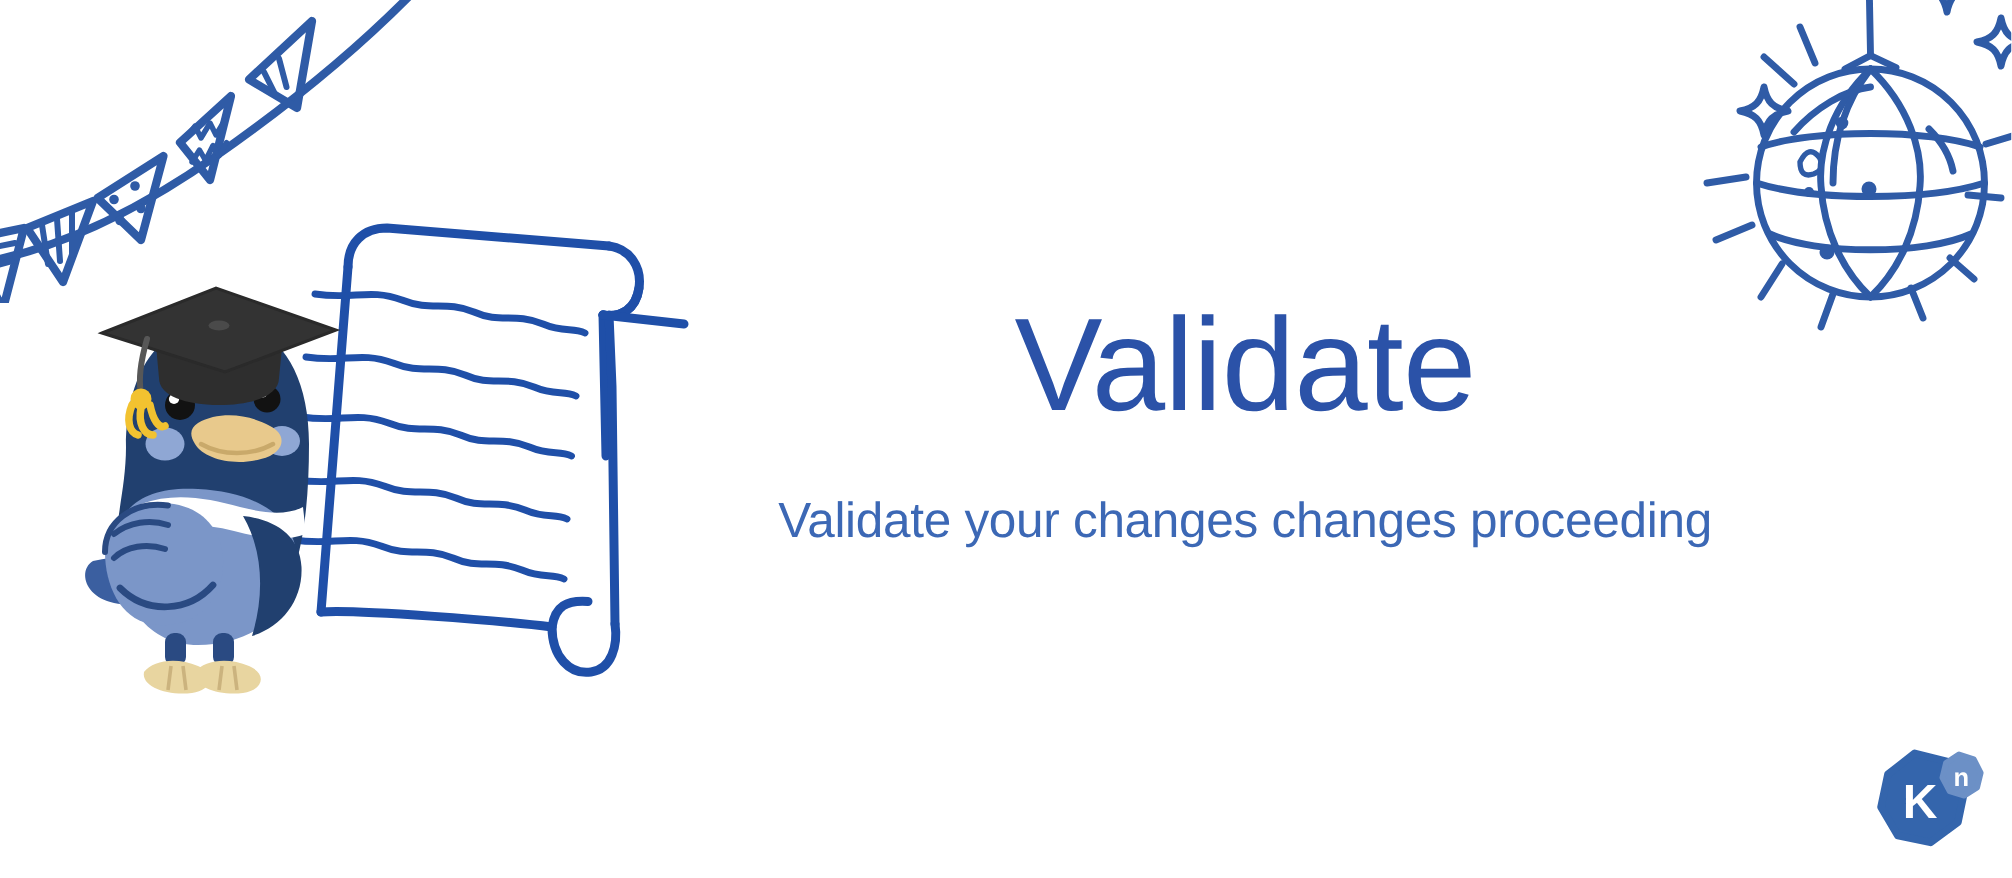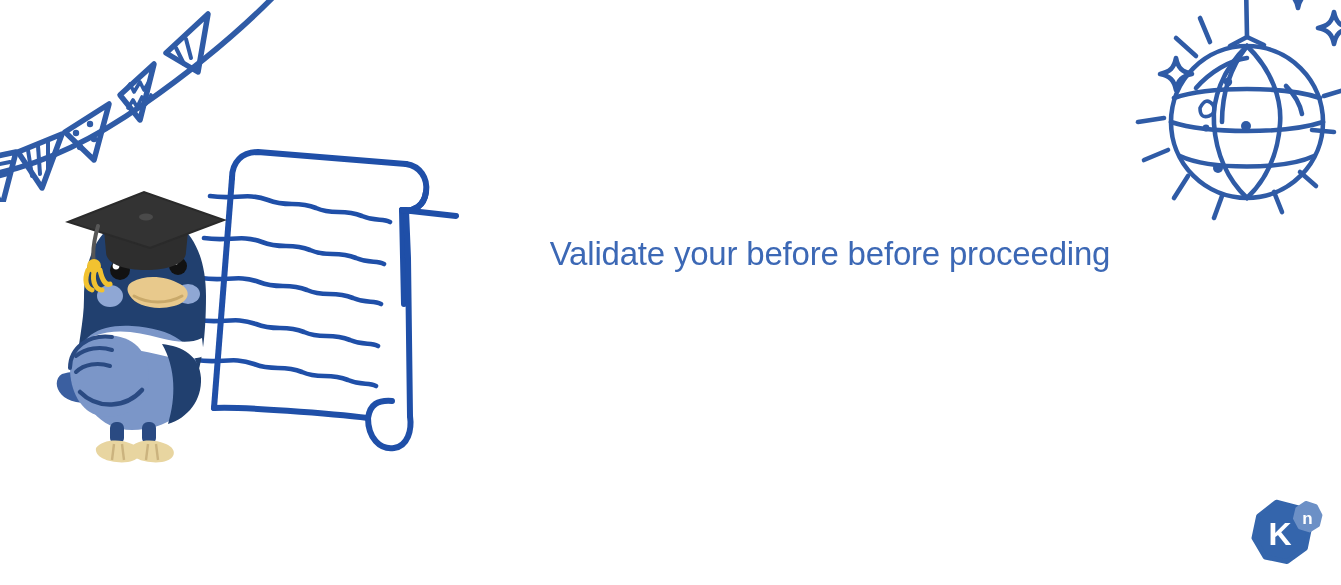--- a/index.html
+++ b/index.html
@@ -220,21 +220,22 @@
       <ellipse cx="92" cy="31" rx="7" ry="3.4" fill="#4A4A4A"></ellipse>
 
       <path d="M44 40 C 40 54, 38 66, 40 76" stroke="#575757" stroke-width="4" fill="none" stroke-linecap="round"></path>
 
       <circle cx="40" cy="80" r="7" fill="#F2C230"></circle>
       <path d="M34 84 C 30 94, 32 102, 38 104 M40 86 C 38 96, 42 104, 48 104 M46 84 C 48 94, 52 100, 56 98" stroke="#F2C230" stroke-width="5" fill="none" stroke-linecap="round"></path>
     </svg>
   </div>
 
   <div id="text-block">
-    <p id="page-subtitle" style="color: rgb(60, 104, 181);">Validate your before before proceeding</p>
+    <h1 id="page-title" style="color: rgb(43, 82, 168);">Validate</h1>
+    <p id="page-subtitle" style="color: rgb(60, 104, 181);">Validate your changes changes proceeding</p>
   </div>
 
   <div id="brand-logo">
     <svg width="74" height="70" viewBox="0 0 74 70" xmlns="http://www.w3.org/2000/svg">
 
       <path d="M27.5 3.2 L49.5 8.8 L60.8 27.5 L56.3 49.2 L38.0 62.6 L16.2 58.0 L5.0 39.0 L9.6 17.2 Z" fill="#3465AC" stroke="#3465AC" stroke-width="5" stroke-linejoin="round"></path>
 
       <path d="M57.0 4.0 L66.8 7.2 L71.4 16.2 L69.0 26.0 L60.6 31.4 L50.8 28.4 L46.0 19.4 L48.4 9.6 Z" fill="#6C90C6" stroke="#6C90C6" stroke-width="4" stroke-linejoin="round"></path>
 
       <text class="logo-letter" x="31" y="46" font-size="32" text-anchor="middle">K</text>

